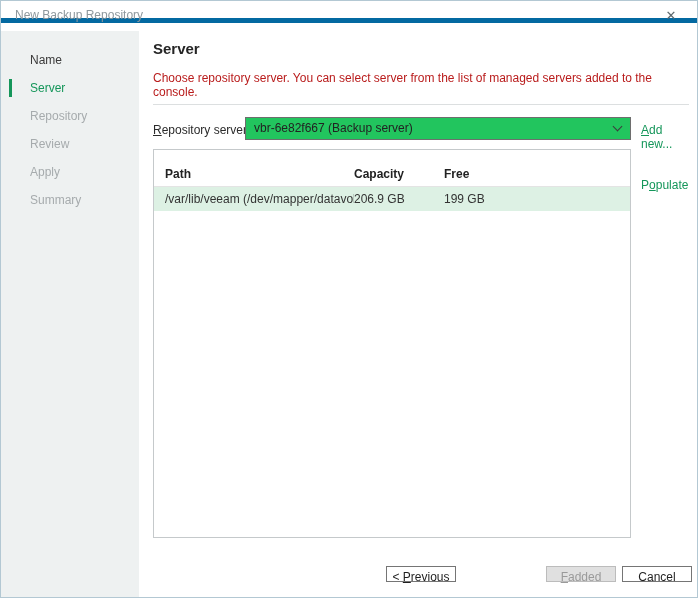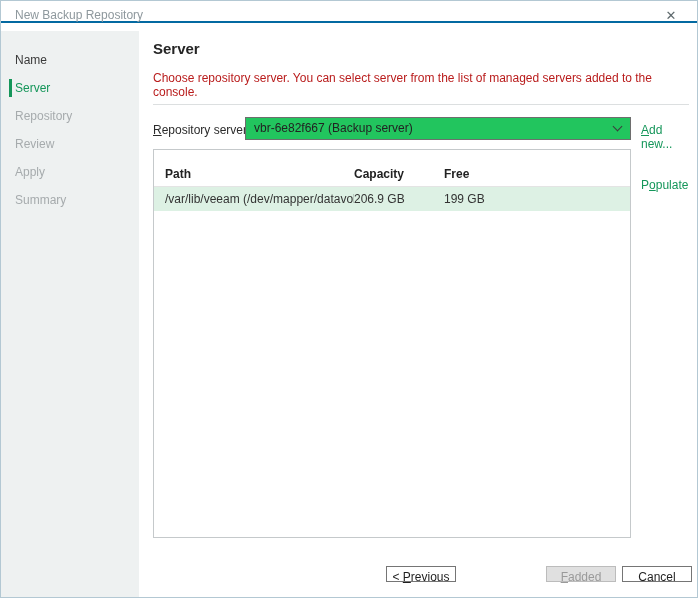--- a/index.html
+++ b/index.html
@@ -8,39 +8,39 @@
     font-family: "Liberation Sans", sans-serif;
     background:#fff;
   }
   .window {
     position:relative; width:698px; height:598px;
     background:#fff; border:1px solid #b3c8d3; overflow:hidden;
   }
   
   .titlebar {
     position:absolute; left:0; top:0; right:0; height:22px;
-    background:#fff; border-bottom:2px solid #0369a1;
+    background:#fff; border-bottom:5px solid #0369a1;
   }
   .titlebar .title {
     position:absolute; left:14px; top:0; line-height:29px;
     font-size:12px; color:#8e989d;
   }
   .close-btn {
     position:absolute; right:12px; top:0; width:28px; height:29px;
     text-align:center; line-height:29px; font-size:13px; color:#5f6a6e;
     cursor:pointer;
   }
   
   .sidebar {
     position:absolute; left:0; top:30px; bottom:0; width:138px;
     background:#eef1f1; padding-top:15px;
   }
   .step {
     position:relative; height:28px; line-height:28px;
-    padding-left:14px; font-size:12px; color:#a6abad;
+    padding-left:29px; font-size:12px; color:#a6abad;
   }
   .step.done   { color:#3a3a3a; }
   .step.active { color:#15965a; }
   .step.active .step-bar {
     position:absolute; left:8px; top:5px; width:3px; height:18px;
     background:#15965a;
   }
   
   .content { position:absolute; left:138px; top:30px; right:0; bottom:0; background:#fff; }
   .page-heading {

